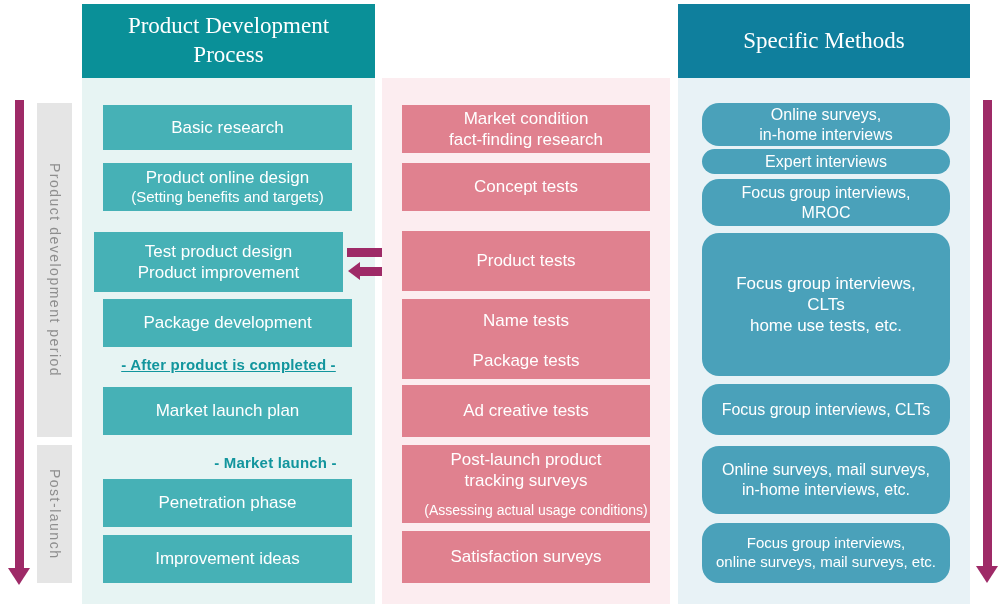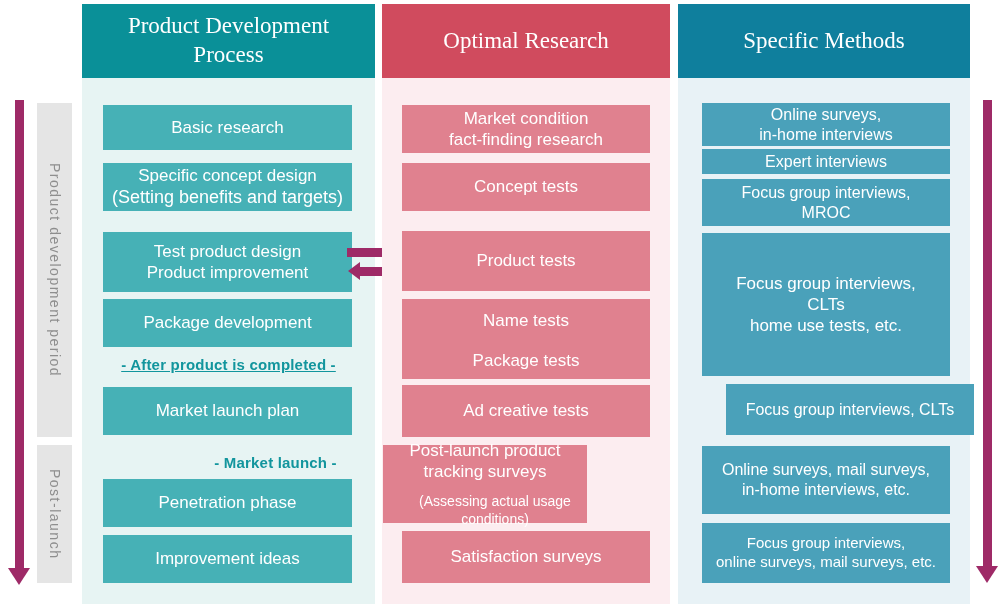--- a/index.html
+++ b/index.html
@@ -24,25 +24,25 @@
   .col-header.methods{background:var(--blue-header);}
   .col-header .hdr-label{white-space:pre-line;}
   
   .box{
     position:absolute;display:flex;flex-direction:column;
     align-items:center;justify-content:center;text-align:center;
     color:var(--box-text);
   }
   .box.teal{background:var(--teal-box);}
   .box.pink{background:var(--pink-box);}
-  .box.blue{background:var(--blue-box);}
+  .box.blue{background:var(--blue-box);border-radius:17px;}
   .box-text{font-size:17px;line-height:1.25;white-space:pre-line;}
   .box.m .box-text{font-size:16px;}
   .box.sm .box-text{font-size:15px;}
-  .box-sub{font-size:18px;line-height:1.25;white-space:pre-line;}
+  .box-sub{font-size:15px;line-height:1.25;white-space:pre-line;}
   .box-sub.md{font-size:14px;margin-left:20px;}
   
   .note{
     position:absolute;text-align:center;color:var(--note-text);
     font-size:15px;font-weight:bold;letter-spacing:.2px;
   }
   
   .side-bar{
     position:absolute;left:37px;width:35px;background:var(--sidebar-bg);
     display:flex;align-items:center;justify-content:center;
@@ -92,24 +92,24 @@
   <div class="col-bg process" style="left:82px;width:293px;"></div>
   <div class="col-header process" style="left:82px;width:293px;">
     <span class="hdr-label">Product Development
 Process</span>
   </div>
 
   <div class="box teal" style="left:103px;top:105px;width:249px;height:45px;">
     <span class="box-text">Basic research</span>
   </div>
   <div class="box teal" style="left:103px;top:163px;width:249px;height:48px;">
-    <span class="box-text">Specific concept design</span>
+    <span class="box-text">Product online design</span>
     <span class="box-sub">(Setting benefits and targets)</span>
   </div>
-  <div class="box teal" style="left:103px;top:232px;width:249px;height:60px;text-align:center;">
+  <div class="box teal" style="left:94px;top:232px;width:249px;height:60px;text-align:center;">
     <span class="box-text">Test product design
 Product improvement</span>
   </div>
   <div class="box teal" style="left:103px;top:299px;width:249px;height:48px;">
     <span class="box-text">Package development</span>
   </div>
   <div class="note" style="left:82px;top:356px;width:293px;text-decoration:underline;">- After product is completed -</div>
   <div class="box teal" style="left:103px;top:387px;width:249px;height:48px;">
     <span class="box-text">Market launch plan</span>
   </div>
@@ -120,44 +120,41 @@
   <div class="box teal" style="left:103px;top:535px;width:249px;height:48px;">
     <span class="box-text">Improvement ideas</span>
   </div>
 
   <div class="h-shaft" style="left:347px;top:248px;width:50px;"></div>
   <div class="h-head-right" style="left:397px;top:243px;"></div>
   <div class="h-shaft" style="left:358px;top:267px;width:52px;"></div>
   <div class="h-head-left" style="left:348px;top:262px;"></div>
 
   <div class="col-bg research" style="left:382px;width:288px;"></div>
-  <div class="col-header research" style="left:382px;width:288px;">
-    <span class="hdr-label">Optimal Research</span>
-  </div>
 
   <div class="box pink" style="left:402px;top:105px;width:248px;height:48px;">
     <span class="box-text">Market condition
 fact-finding research</span>
   </div>
   <div class="box pink" style="left:402px;top:163px;width:248px;height:48px;">
     <span class="box-text">Concept tests</span>
   </div>
   <div class="box pink" style="left:402px;top:231px;width:248px;height:60px;">
     <span class="box-text">Product tests</span>
   </div>
   <div class="box pink" style="left:402px;top:299px;width:248px;height:44px;">
     <span class="box-text">Name tests</span>
   </div>
   <div class="box pink" style="left:402px;top:343px;width:248px;height:36px;">
     <span class="box-text">Package tests</span>
   </div>
   <div class="box pink" style="left:402px;top:385px;width:248px;height:52px;">
     <span class="box-text">Ad creative tests</span>
   </div>
-  <div class="box pink" style="left:383px;top:445px;width:204px;height:78px;gap:11px;">
+  <div class="box pink" style="left:402px;top:445px;width:248px;height:78px;gap:11px;">
     <span class="box-text">Post-launch product
 tracking surveys</span>
     <span class="box-sub md">(Assessing actual usage conditions)</span>
   </div>
   <div class="box pink" style="left:402px;top:531px;width:248px;height:52px;">
     <span class="box-text">Satisfaction surveys</span>
   </div>
 
   <div class="col-bg methods" style="left:678px;width:292px;"></div>
   <div class="col-header methods" style="left:678px;width:292px;text-align:center;">
@@ -173,21 +170,21 @@
   </div>
   <div class="box blue m" style="left:702px;top:179px;width:248px;height:47px;">
     <span class="box-text">Focus group interviews,
 MROC</span>
   </div>
   <div class="box blue" style="left:702px;top:233px;width:248px;height:143px;">
     <span class="box-text">Focus group interviews,
 CLTs
 home use tests, etc.</span>
   </div>
-  <div class="box blue m" style="left:702px;top:384px;width:248px;height:51px;margin-left:24px;">
+  <div class="box blue m" style="left:702px;top:384px;width:248px;height:51px;">
     <span class="box-text">Focus group interviews, CLTs</span>
   </div>
   <div class="box blue m" style="left:702px;top:446px;width:248px;height:68px;">
     <span class="box-text">Online surveys, mail surveys,
 in-home interviews, etc.</span>
   </div>
   <div class="box blue sm" style="left:702px;top:523px;width:248px;height:60px;">
     <span class="box-text">Focus group interviews,
 online surveys, mail surveys, etc.</span>
   </div>

